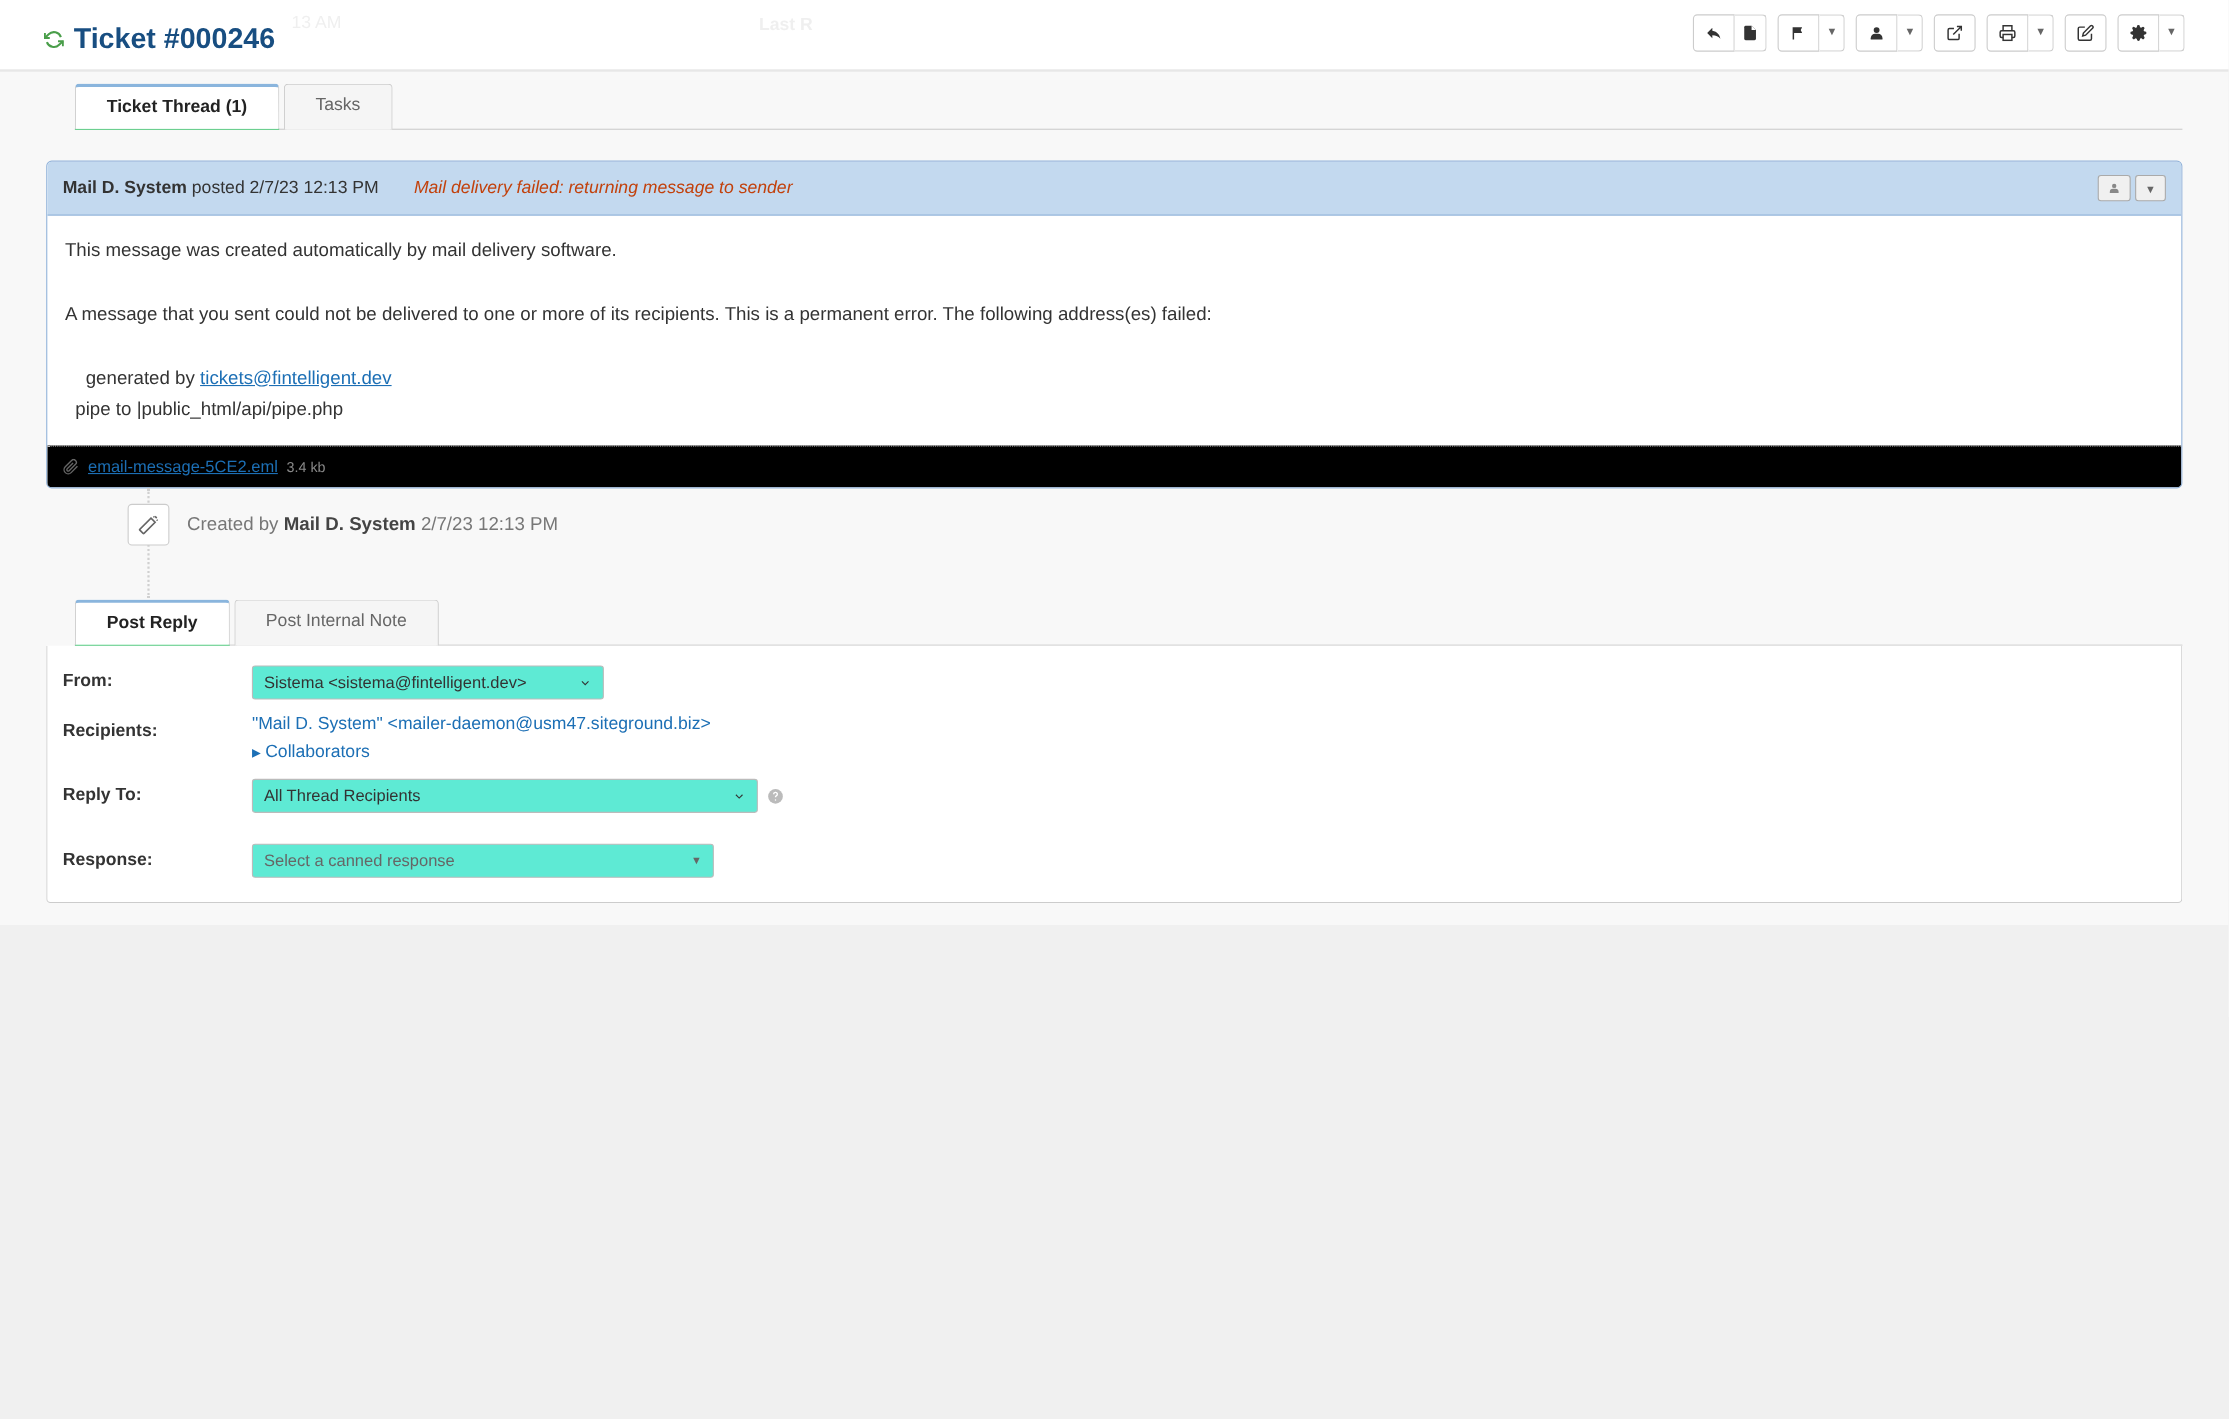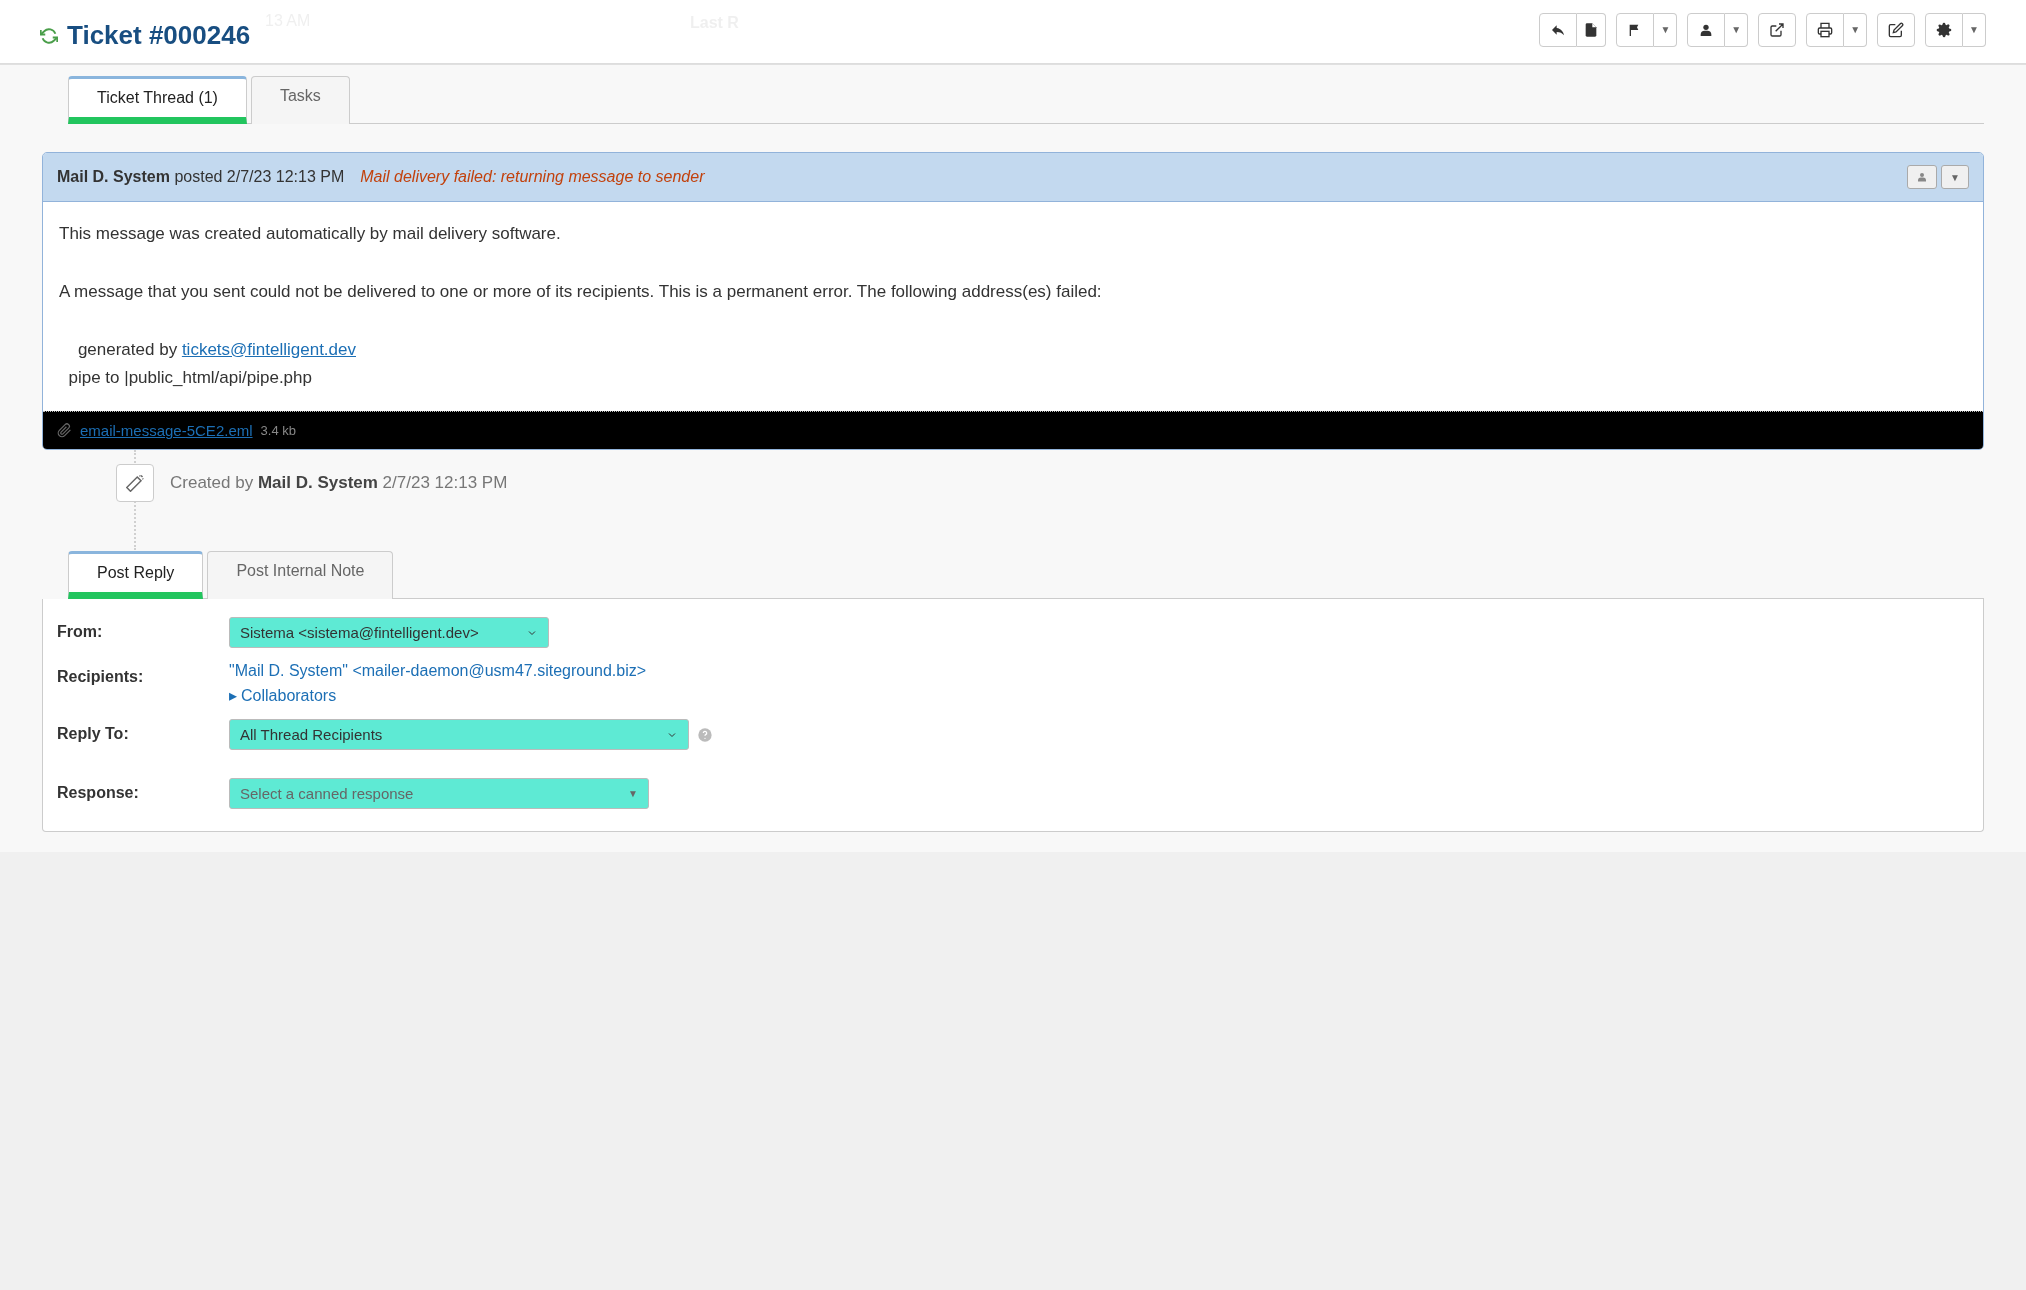--- a/index.html
+++ b/index.html
@@ -115,44 +115,44 @@
   color: #666;
   font-size: 16px;
   cursor: pointer;
   margin-right: 4px;
   position: relative;
   top: 1px;
 }
 .tab.active {
   background: #fff;
   color: #222;
-  font-weight: 400;
+  font-weight: 700;
   border-top: 3px solid #8ab5dd;
-  border-bottom: 7px solid #22c55e;
+  border-bottom: 1px solid #22c55e;
 }
 .thread-entry {
   margin-top: 28px;
   border: 1px solid #92b3da;
   border-radius: 5px;
   overflow: hidden;
   background: #fff;
 }
 .entry-header {
   background: #c3d9ef;
   border-bottom: 1px solid #92b3da;
   padding: 12px 14px;
   display: flex;
   align-items: center;
   justify-content: space-between;
   font-size: 16px;
 }
 .entry-header-left {
   display: flex;
   align-items: center;
-  gap: 16px;
+  gap: 32px;
 }
 .poster-line {
   color: #333;
 }
 .poster-name {
   font-weight: 700;
 }
 .subject-line {
   color: #c2410c;
   font-style: italic;

